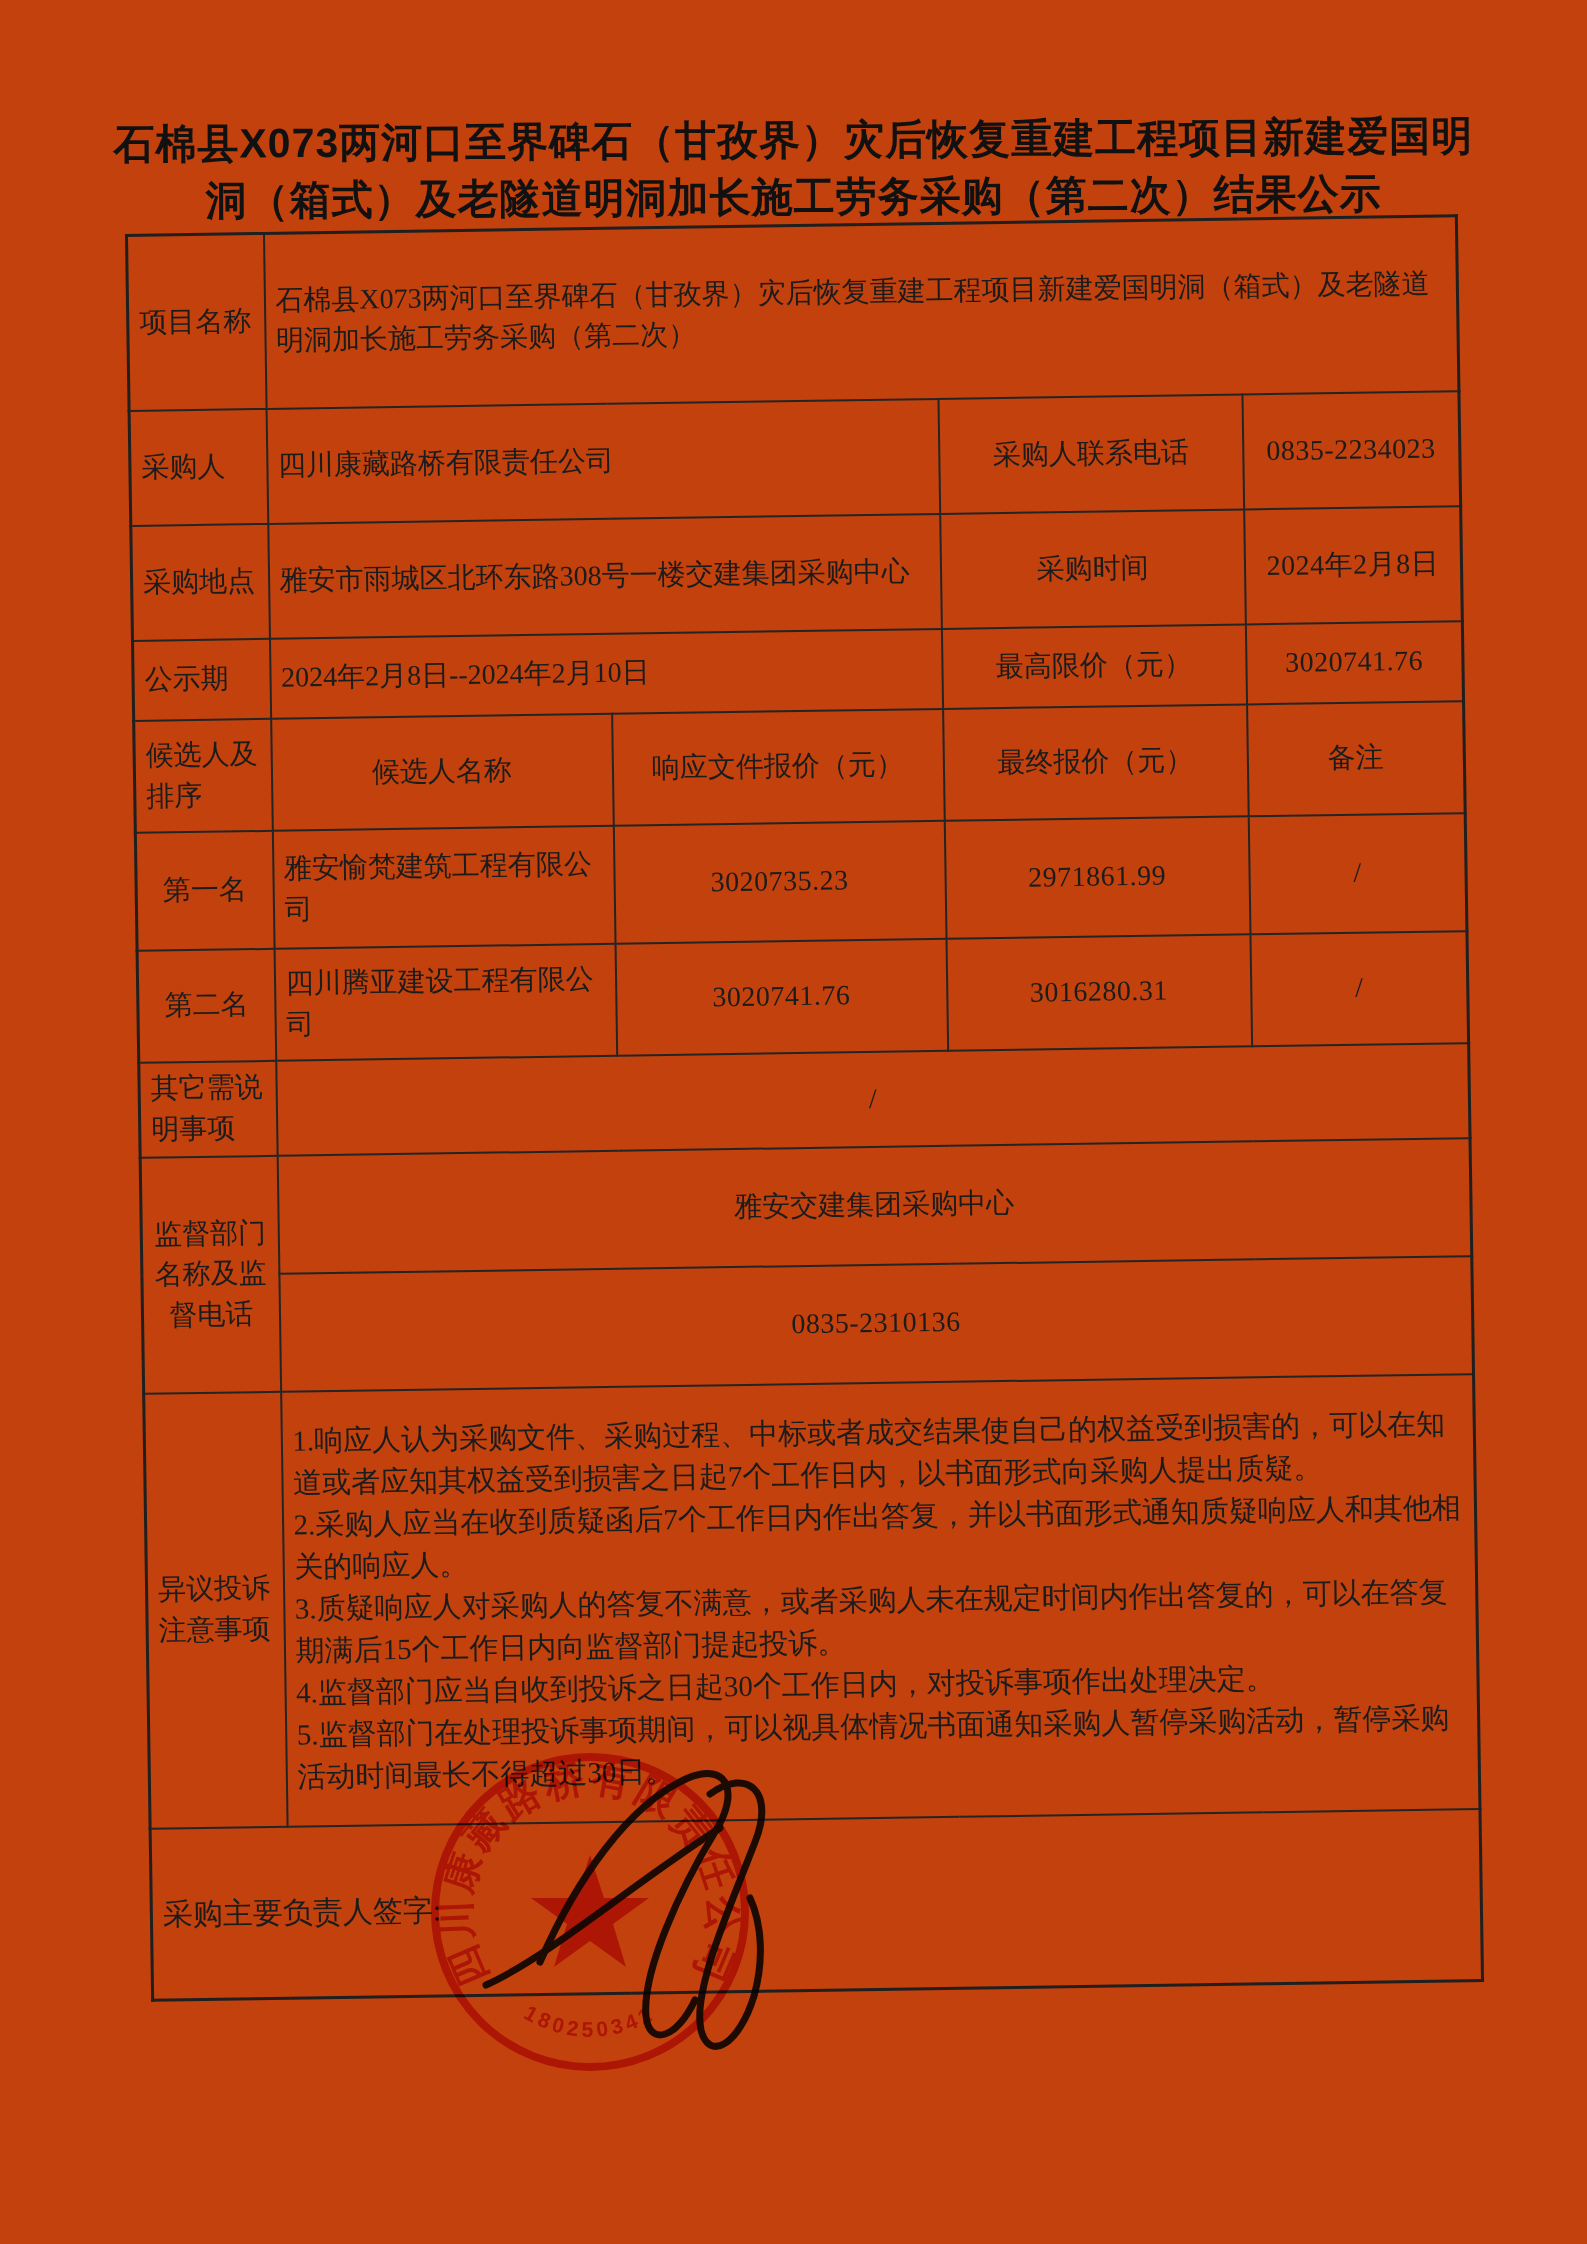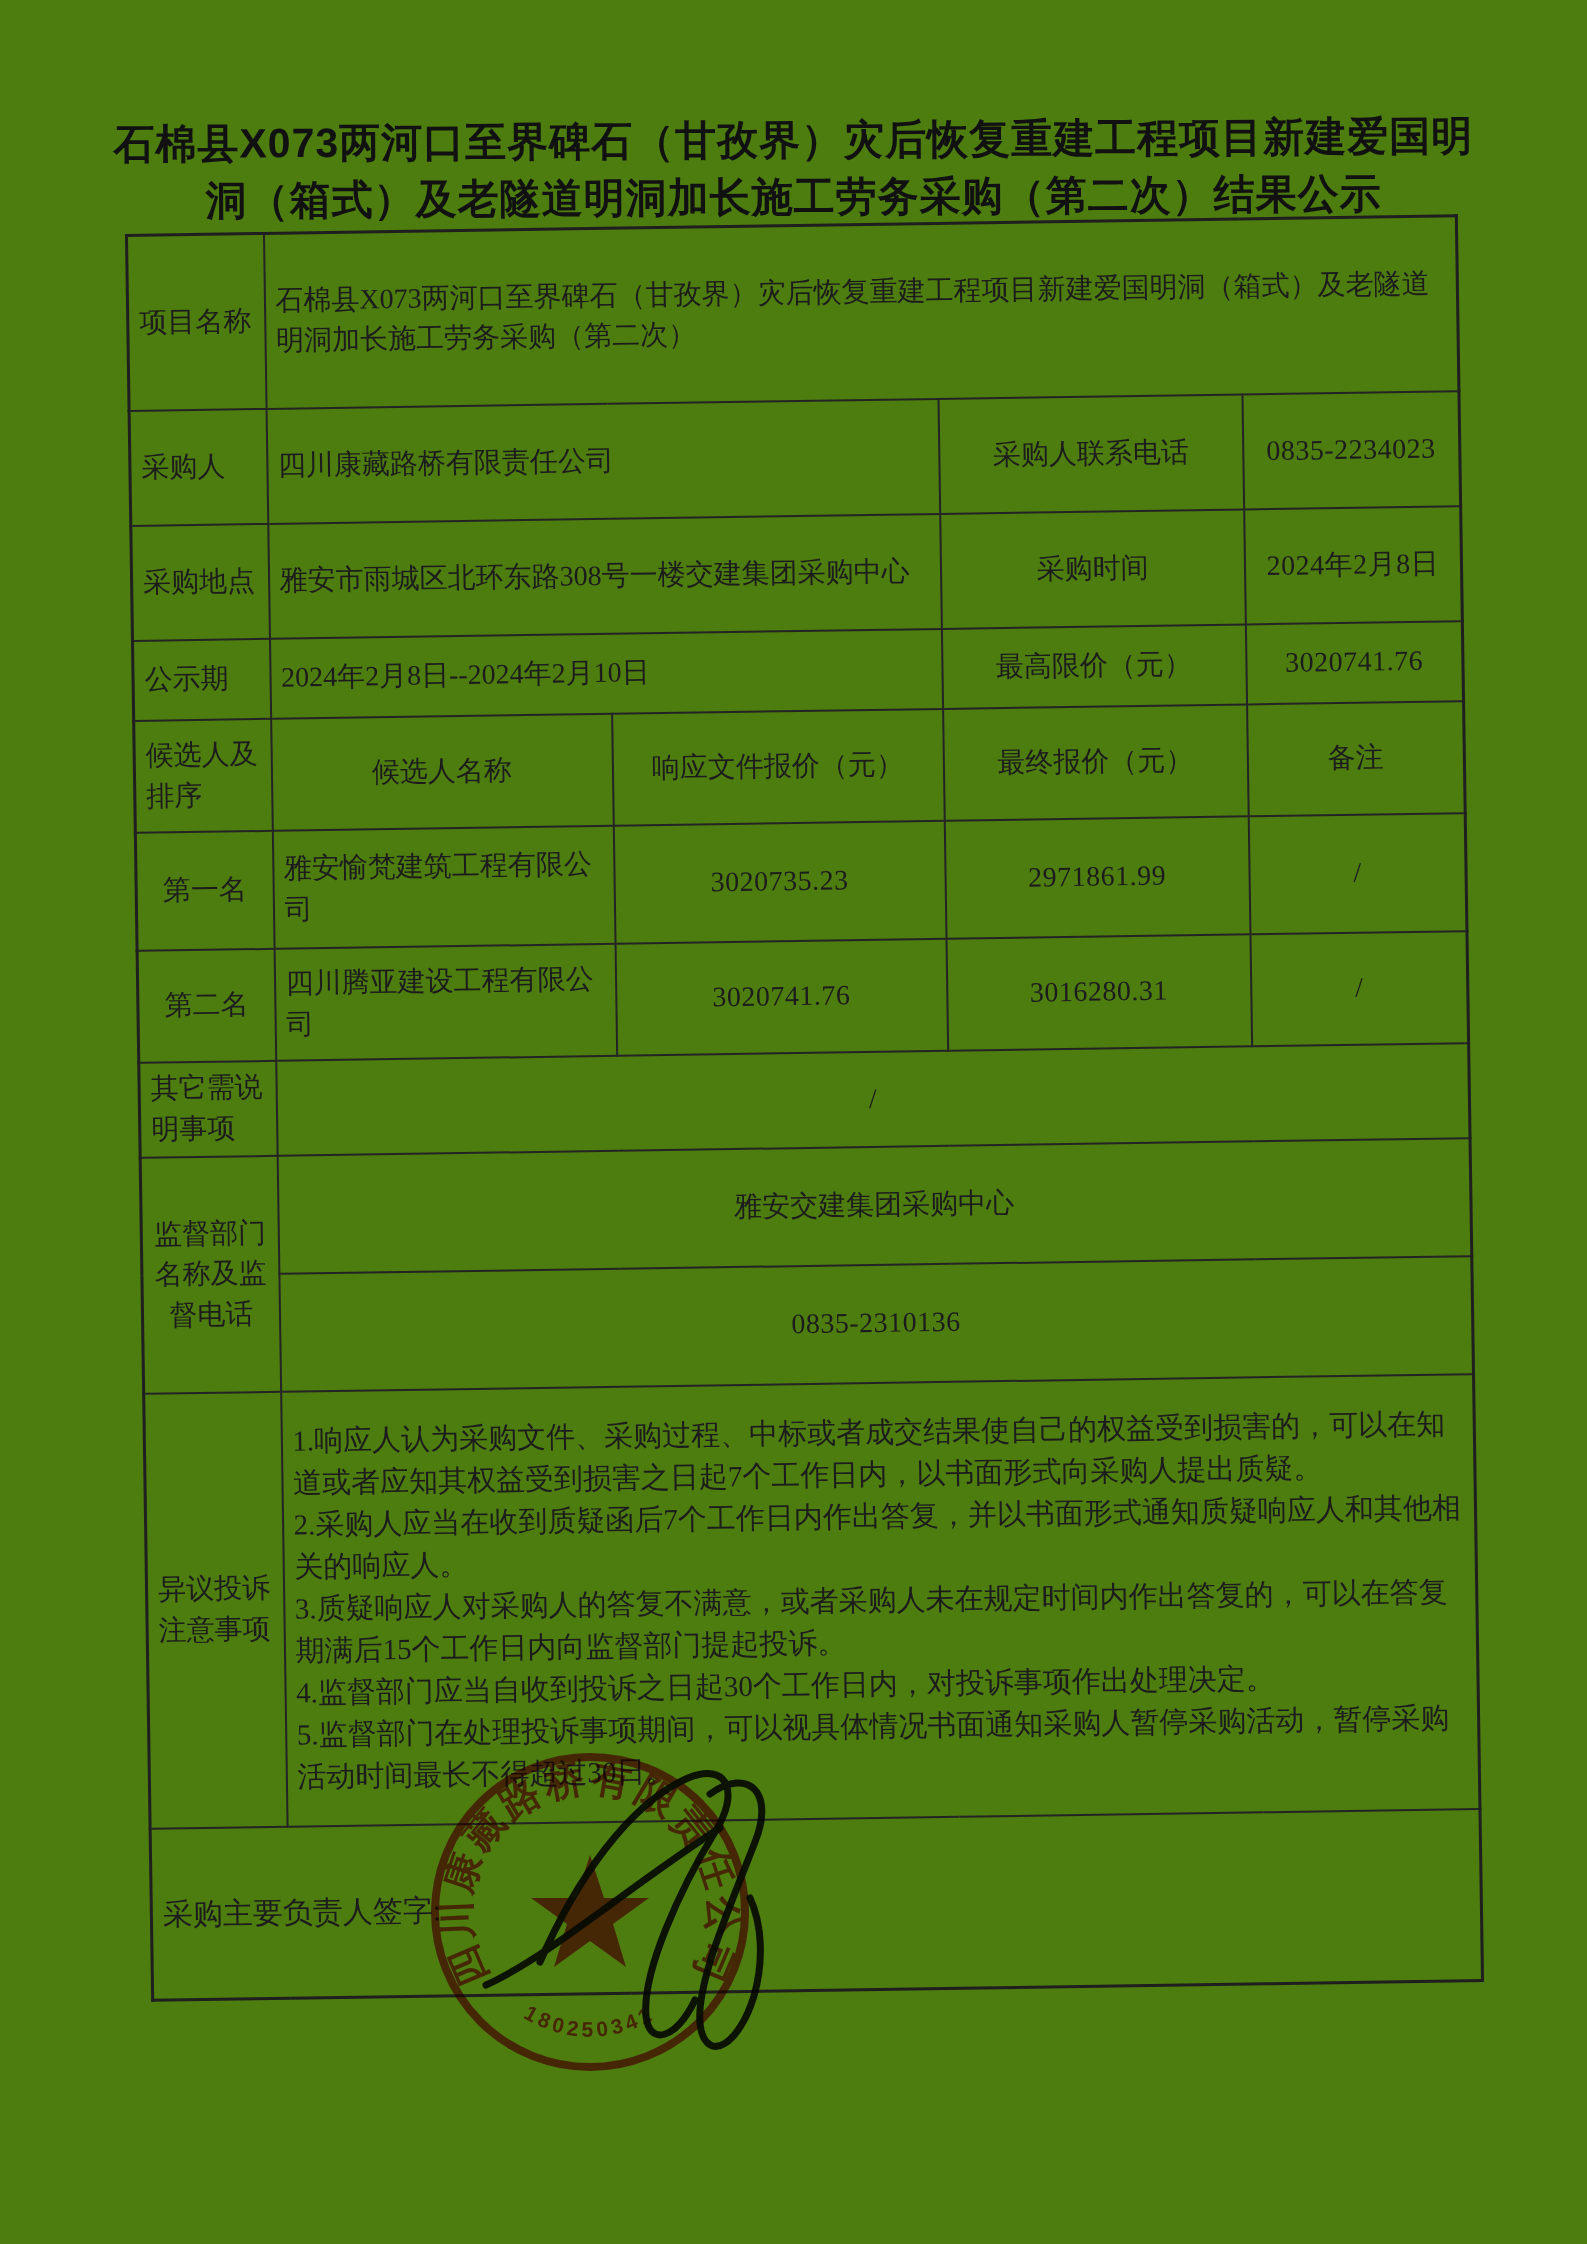--- a/index.html
+++ b/index.html
@@ -1,19 +1,19 @@
 <!DOCTYPE html>
 <html><head>
 <meta charset="utf-8">
 <style>
   html,body{margin:0;padding:0;background:#ffffff;}
   .page{
     position:relative;
     width:1587px;height:2244px;
-    background:#4d7c0f;
+    background:#c2410c;
     overflow:hidden;
     font-family:"Liberation Serif", serif;
     color:#1c1c1c;
   }
   .doc-title{
     position:absolute;top:112px;left:0;width:100%;
     text-align:center;
     font-family:"Liberation Sans", sans-serif;
     font-weight:bold;
     font-size:41px;line-height:57px;letter-spacing:1px;

